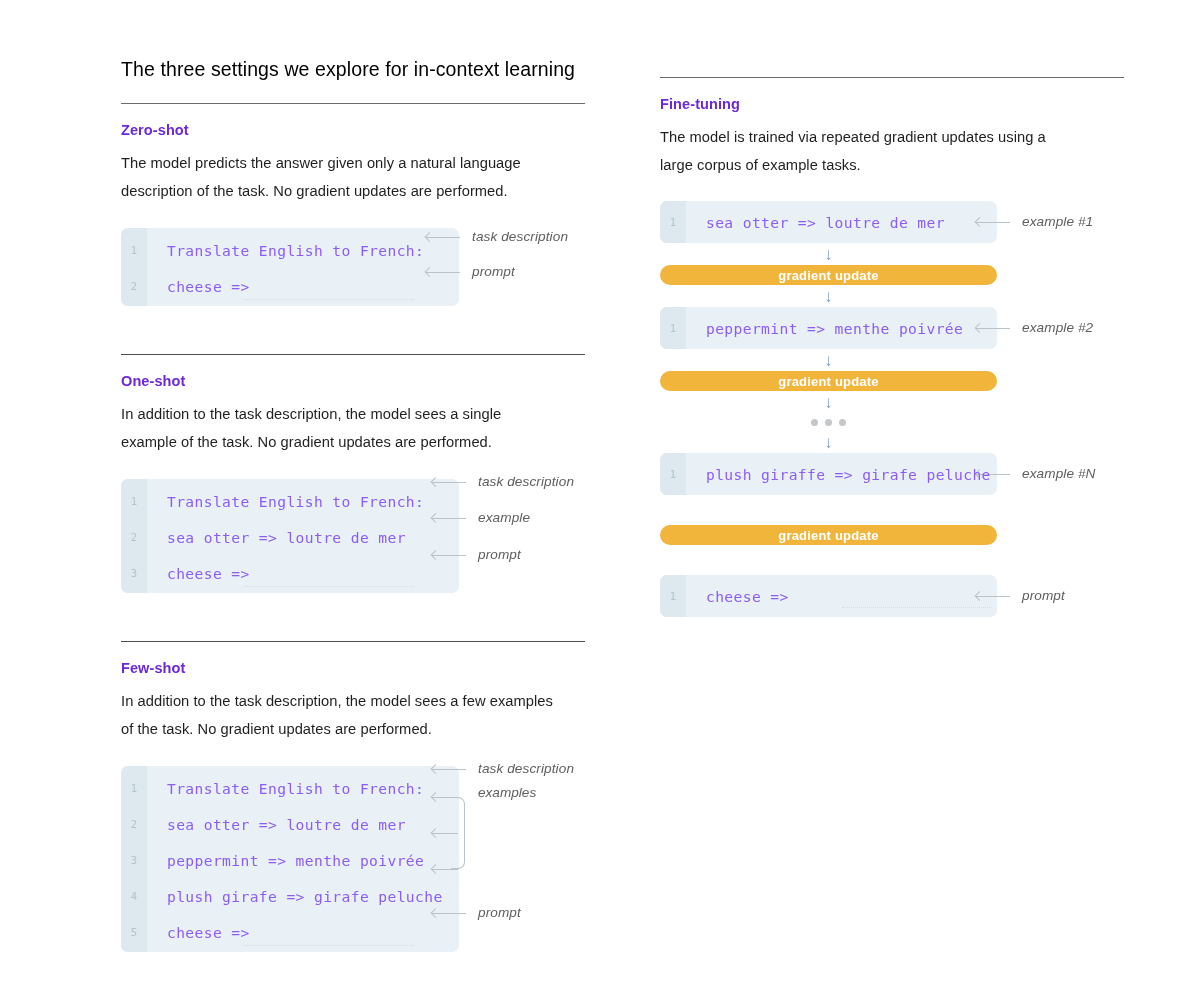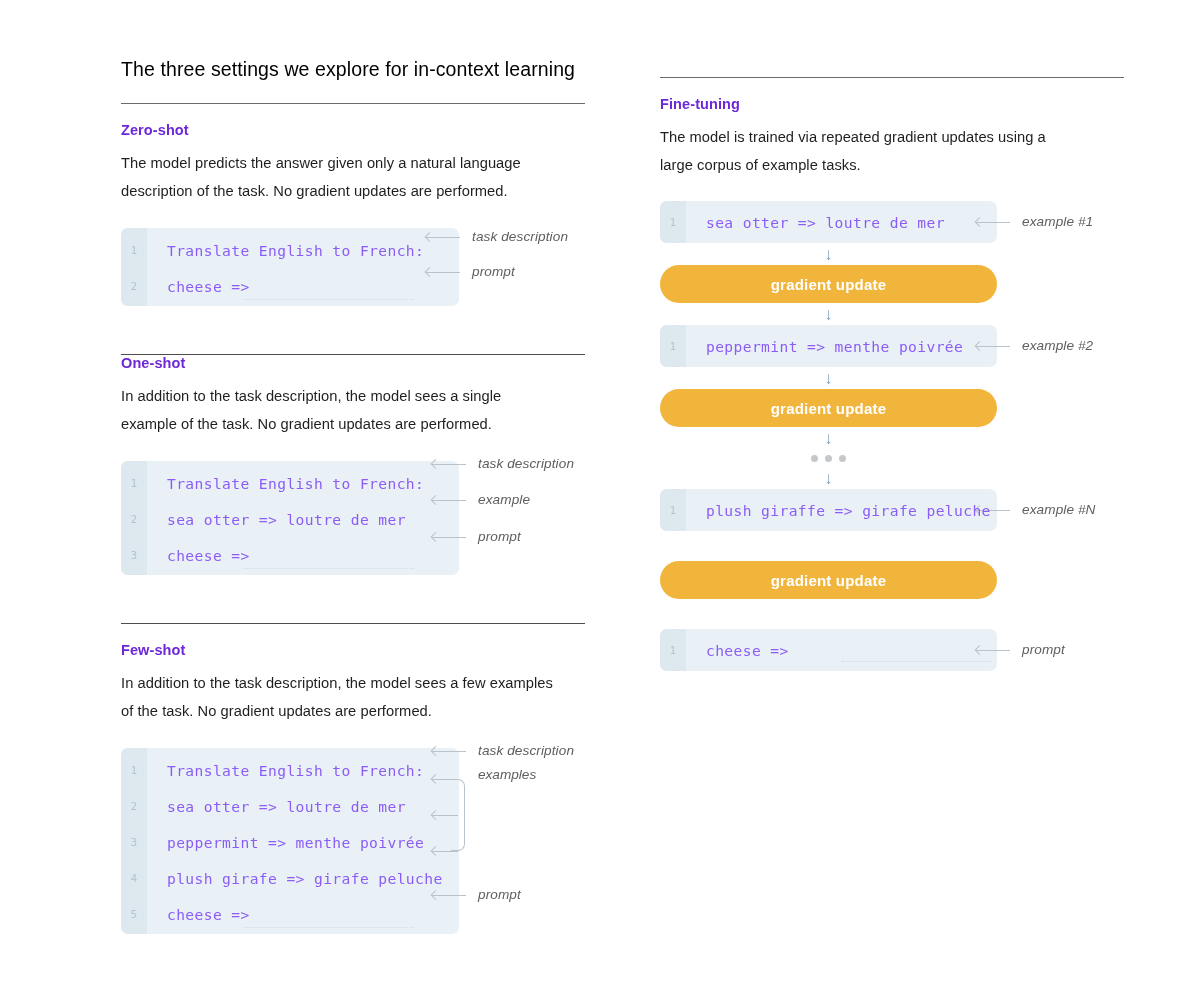--- a/index.html
+++ b/index.html
@@ -164,28 +164,28 @@
   .bracket-label {
     position: absolute;
     font-size: 13.6px;
     font-style: italic;
     color: #5e5e5e;
   }
 
   
   .pill {
     width: 337px;
-    height: 38px;
+    height: 20px;
     border-radius: 19px;
     background: #f2b53c;
     display: flex;
     align-items: center;
     justify-content: center;
     color: #ffffff;
-    font-size: 15px;
+    font-size: 13px;
     font-weight: bold;
     letter-spacing: .2px;
   }
   .down-arrow {
     width: 337px;
     height: 22px;
     display: flex;
     align-items: center;
     justify-content: center;
     color: #7e9fba;
@@ -242,21 +242,21 @@
         <span class="anno-label">task description</span>
       </div>
       <div class="anno" style="left:305px;top:208px">
         <span class="anno-arrow"></span>
         <span class="anno-label">prompt</span>
       </div>
     </div>
 
     <div class="section-rule" style="margin-top:48px"></div>
 
-    <div style="position:relative">
+    <div style="margin-top:18px;position:relative">
       <div class="sec-title">One-shot</div>
       <div class="sec-desc" style="margin-top:11px;width:440px">In addition to the task description, the model sees a single example of the task. No gradient updates are performed.</div>
 
       <div class="code-block" style="margin-top:23px;width:338px;height:114px;padding-top:4px">
         <div class="gutter-bg"></div>
 
         <div class="code-row">
           <div class="ln">1</div>
           <div class="code-txt">Translate English to French:</div>
         </div>

